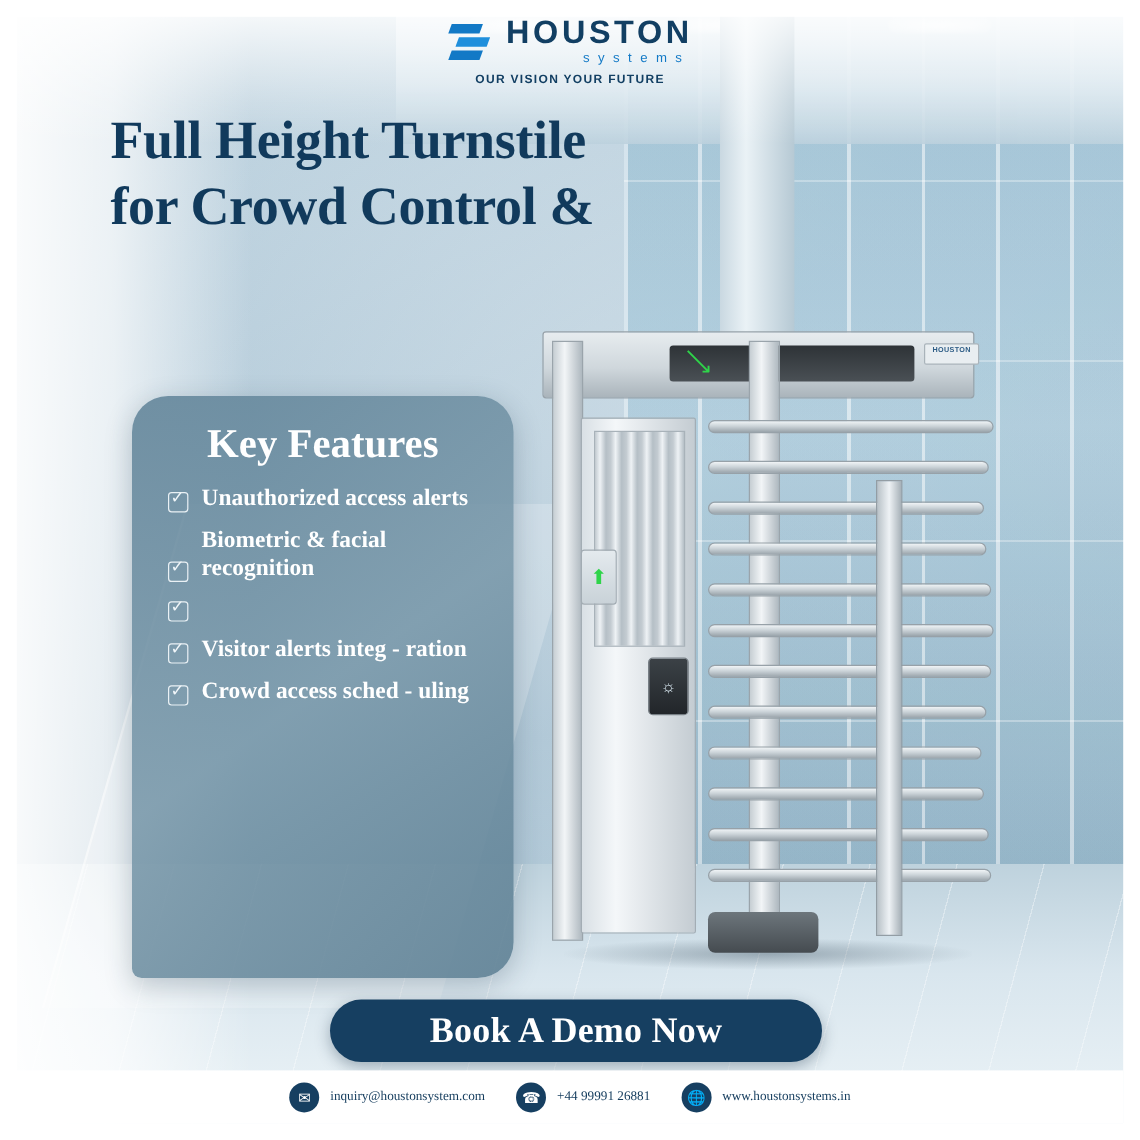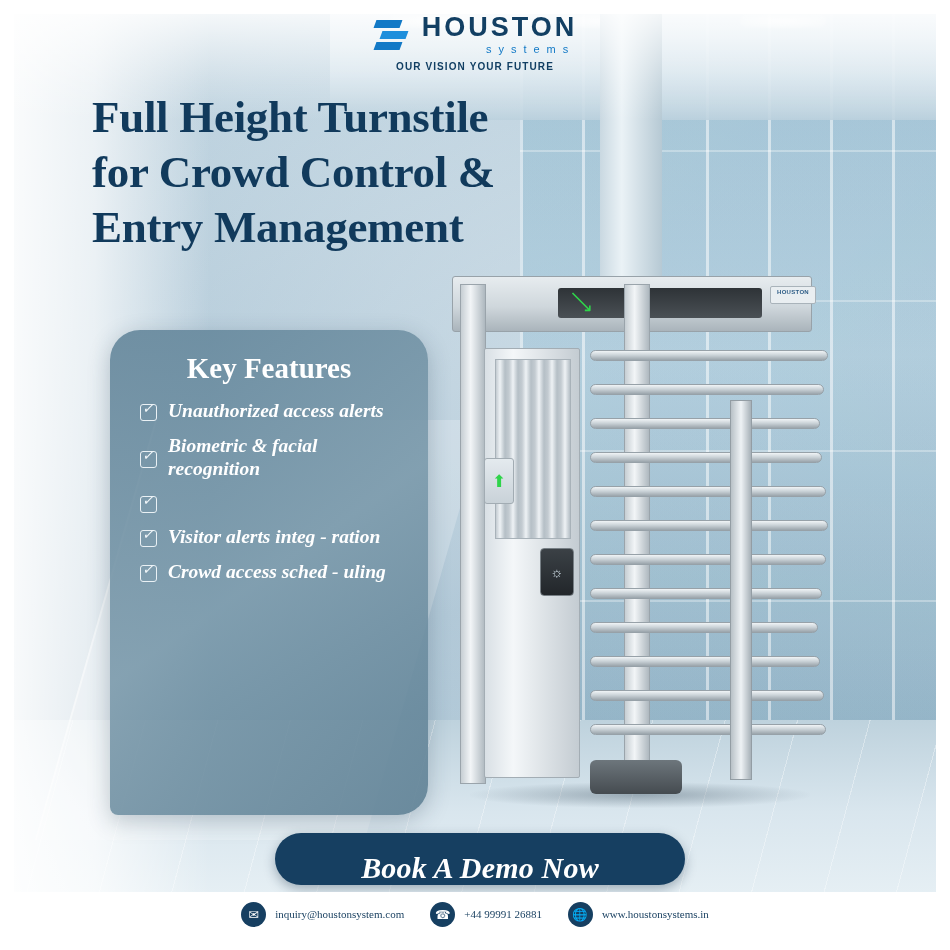--- a/index.html
+++ b/index.html
@@ -205,51 +205,49 @@
   
   #features {
     position: absolute; left: 110px; top: 330px; width: 318px; height: 485px;
     background: linear-gradient(145deg, rgba(96,131,152,0.88) 0%, rgba(118,150,168,0.86) 50%, rgba(94,128,148,0.90) 100%);
     border-radius: 30px 30px 30px 8px;
     box-shadow: 0 6px 22px rgba(30,55,75,0.25);
     padding: 18px 18px 10px 18px;
   }
   #features h2 {
     font-family: "Liberation Serif", serif;
-    font-size: 29px; color: #ffffff; text-align: center;
+    font-size: 34px; color: #ffffff; text-align: center;
     margin: 4px 0 14px 0; font-weight: bold;
   }
   .feat {
-    display: flex; align-items: center; gap: 11px;
+    display: flex; align-items: flex-end; gap: 11px;
     margin: 0 0 12px 12px;
-    font-style: italic;
   }
   .feat .box {
     flex: 0 0 auto; width: 17px; height: 17px; margin-top: 4px;
     border: 1.6px solid #eaf1f5; border-radius: 3px;
     position: relative;
   }
   .feat .box::after {
     content: "✓"; position: absolute; left: 1px; top: -4px;
     font-size: 14px; color: #f2f7fa; line-height: 1;
   }
   .feat .txt {
     font-family: "Liberation Serif", serif;
     font-weight: bold; font-size: 19.5px; color: #ffffff;
     line-height: 1.18; max-width: 232px;
   }
 
   
   #cta {
     position: absolute; left: 275px; top: 833px; width: 410px; height: 52px;
     background: #163f61; border-radius: 26px;
-    display: flex; align-items: flex-end; justify-content: center;
+    display: flex; align-items: center; justify-content: center;
     box-shadow: 0 4px 12px rgba(20,45,70,0.35);
     cursor: pointer;
-    font-style: italic;
   }
   #cta span {
     font-family: "Liberation Serif", serif;
     font-weight: bold; font-size: 30px; color: #ffffff; letter-spacing: .2px;
   }
 
   
   #footer {
     position: absolute; left: 14px; bottom: 14px; width: 922px; height: 44px;
     background: #ffffff;
@@ -329,21 +327,20 @@
         <div class="logo-houston">HOUSTON</div>
         <div class="logo-systems">systems</div>
       </div>
     </div>
     <div class="logo-tagline">OUR VISION YOUR FUTURE</div>
   </div>
 
   <div id="headline">
     <div>Full Height Turnstile</div>
     <div>for Crowd Control &amp;</div>
-    <div>Entry Management</div>
   </div>
 
   <div id="features">
     <h2>Key Features</h2>
 
     <div class="feat">
       <div class="box"></div>
       <div class="txt">Unauthorized access alerts</div>
     </div>
     <div class="feat">

